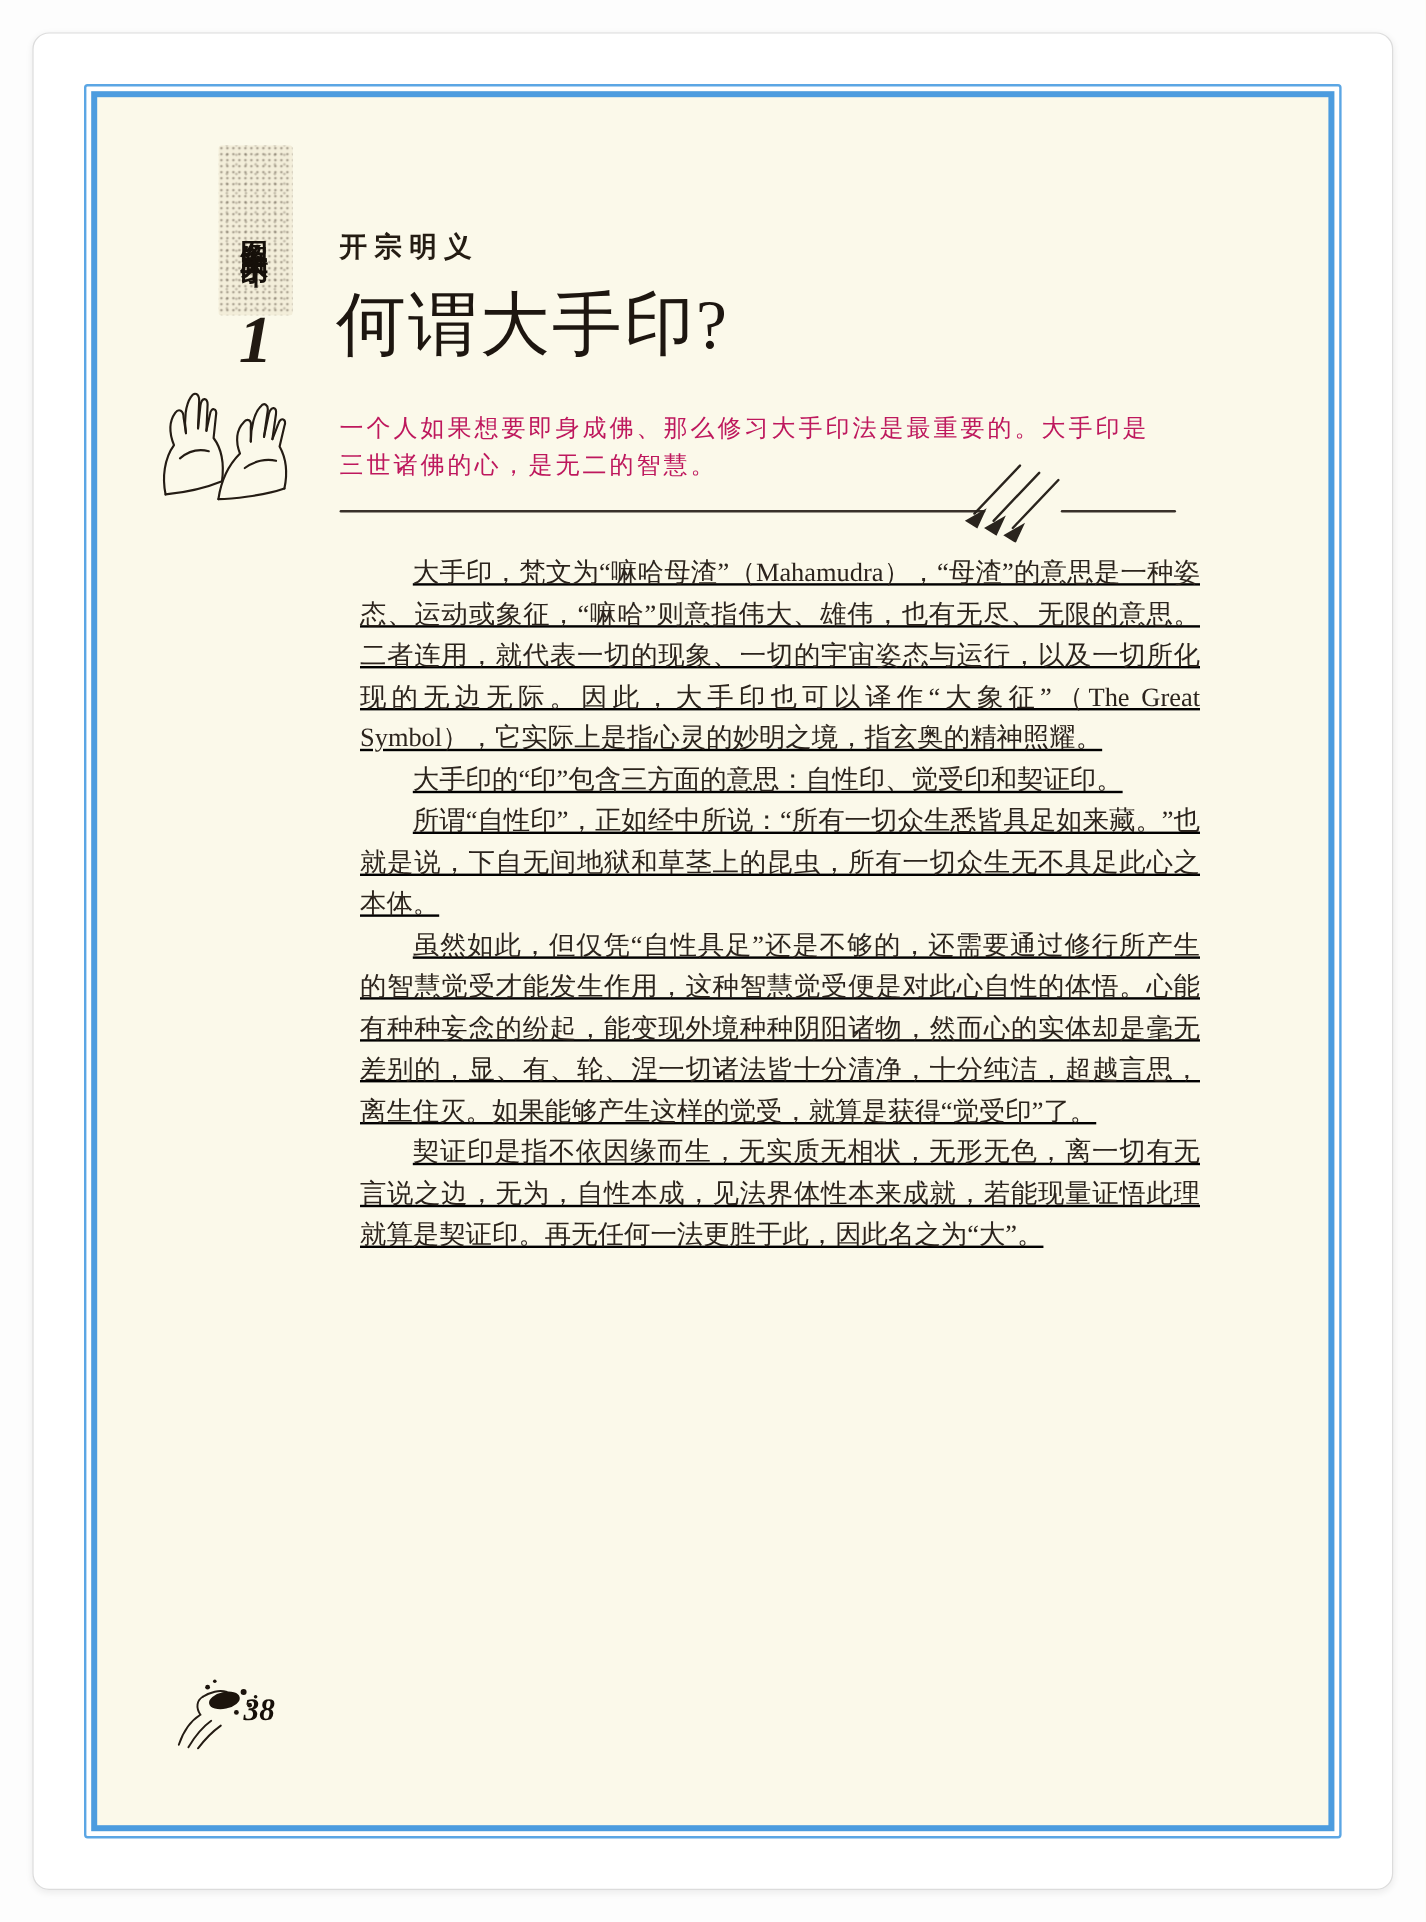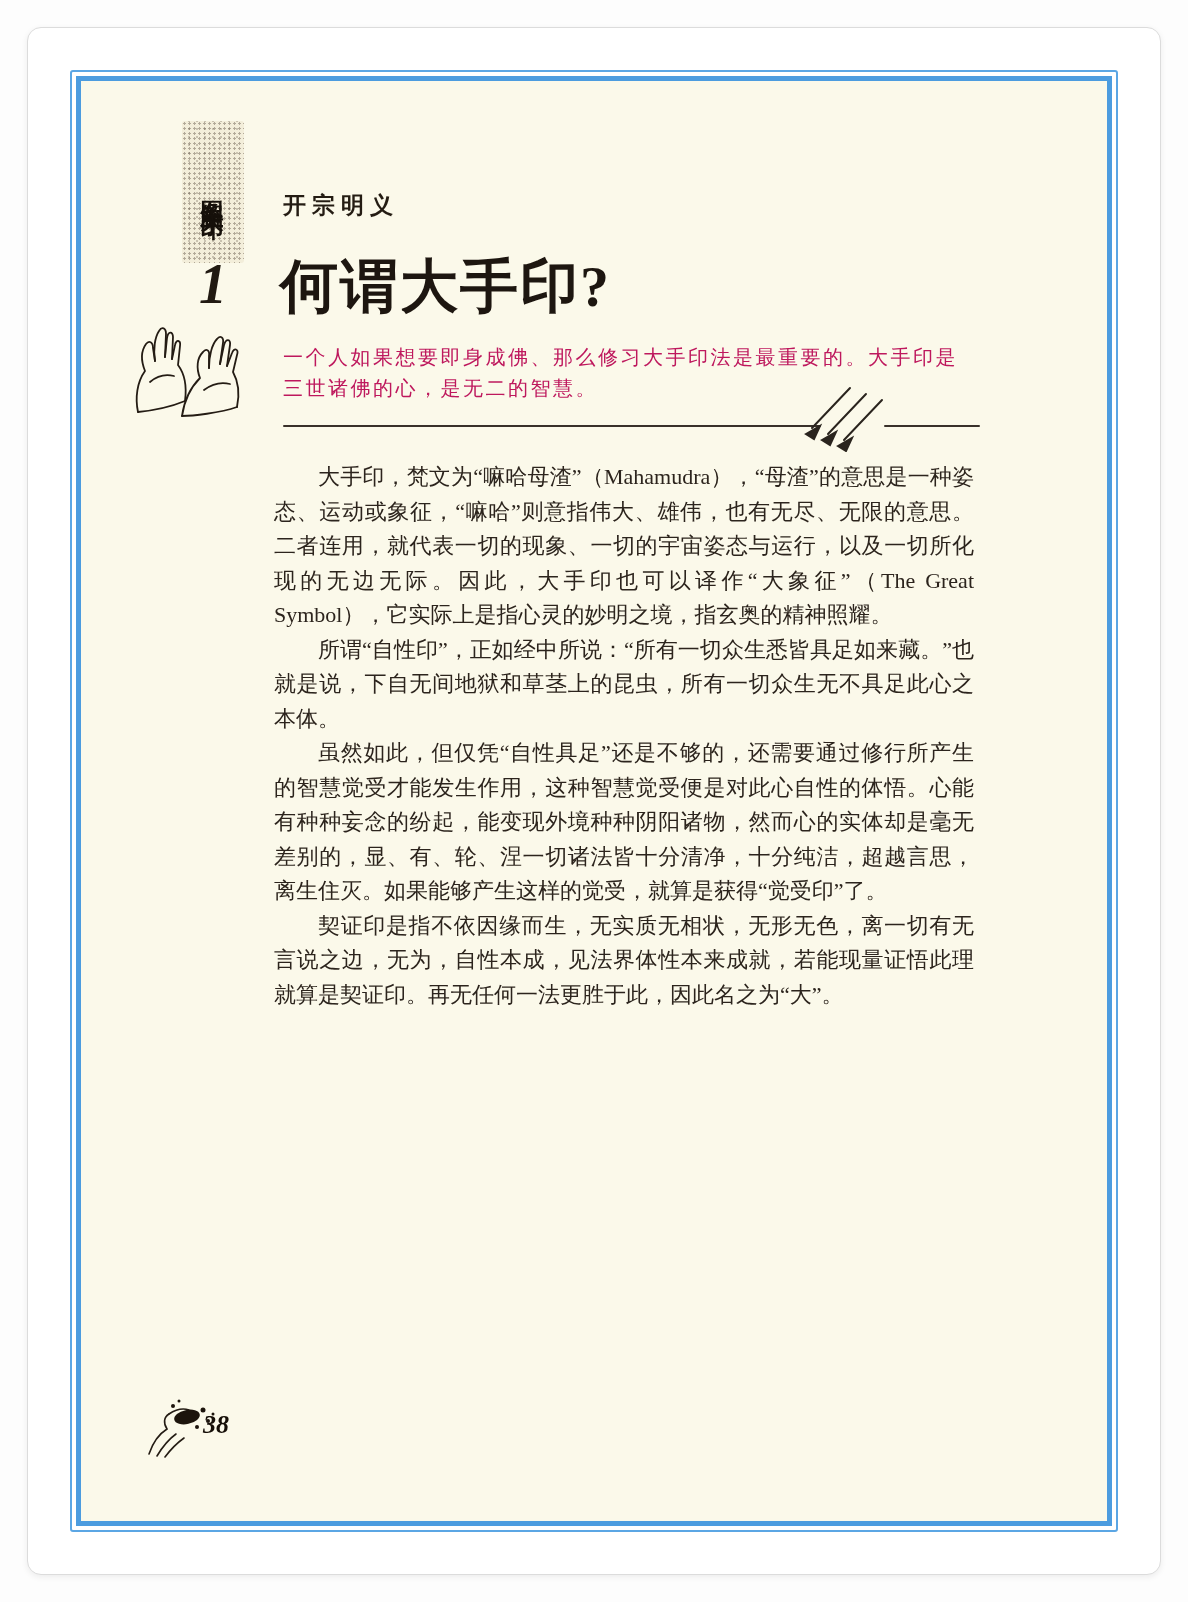--- a/index.html
+++ b/index.html
@@ -45,36 +45,35 @@
   }
   .mudra-hands{position:absolute;left:130px;top:312px;}
   
   .kicker{
     position:absolute;left:283px;top:190px;
     font-family:"Liberation Sans","DejaVu Sans",sans-serif;
     font-size:23px;font-weight:900;letter-spacing:6px;color:#241c13;
   }
   .title{
     position:absolute;left:280px;top:232px;
-    font-size:58px;font-weight:700;letter-spacing:2px;color:#1d1610;
+    font-size:58px;font-weight:400;letter-spacing:2px;color:#1d1610;
     font-family:"Liberation Serif","DejaVu Serif",serif;
-    margin-top:16px;
   }
   
   .lede{
     position:absolute;left:283px;top:342px;width:692px;
     font-size:20px;line-height:31px;letter-spacing:2.5px;color:#be185d;
   }
   
   .divider-seg{position:absolute;top:425px;height:2px;background:#39312a;border-radius:1px;}
   .divider-left{left:283px;width:538px;}
   .divider-right{left:884px;width:96px;}
   .hatch{position:absolute;left:792px;top:386px;}
   
-  .body-text{position:absolute;left:274px;top:460px;width:700px;}
+  .body-text{position:absolute;left:300px;top:460px;width:700px;text-decoration:underline;}
   .body-text p{
     margin:0;text-indent:2em;text-align:justify;
     font-size:22px;line-height:34.5px;color:#2c241d;
   }
   
   .footer-hand{position:absolute;left:143px;top:1396px;}
   .page-number{
     position:absolute;left:203px;top:1410px;
     font-size:26px;font-weight:bold;font-style:italic;color:#160f08;
   }
@@ -123,20 +122,21 @@
       <polygon points="14,48 28,40 22,53"></polygon>
     <line x1="74" y1="8" x2="36" y2="48"></line>
       <polygon points="30,54 44,46 38,59"></polygon>
     <line x1="90" y1="14" x2="52" y2="54"></line>
       <polygon points="46,60 60,52 54,65"></polygon>
   </g>
 </svg>
 
 <div class="body-text">
   <p>大手印，梵文为“嘛哈母渣”（Mahamudra），“母渣”的意思是一种姿态、运动或象征，“嘛哈”则意指伟大、雄伟，也有无尽、无限的意思。二者连用，就代表一切的现象、一切的宇宙姿态与运行，以及一切所化现的无边无际。因此，大手印也可以译作“大象征”（The Great Symbol），它实际上是指心灵的妙明之境，指玄奥的精神照耀。</p>
+  <p>大手印的“印”包含三方面的意思：自性印、觉受印和契证印。</p>
   <p>所谓“自性印”，正如经中所说：“所有一切众生悉皆具足如来藏。”也就是说，下自无间地狱和草茎上的昆虫，所有一切众生无不具足此心之本体。</p>
   <p>虽然如此，但仅凭“自性具足”还是不够的，还需要通过修行所产生的智慧觉受才能发生作用，这种智慧觉受便是对此心自性的体悟。心能有种种妄念的纷起，能变现外境种种阴阳诸物，然而心的实体却是毫无差别的，显、有、轮、涅一切诸法皆十分清净，十分纯洁，超越言思，离生住灭。如果能够产生这样的觉受，就算是获得“觉受印”了。</p>
   <p>契证印是指不依因缘而生，无实质无相状，无形无色，离一切有无言说之边，无为，自性本成，见法界体性本来成就，若能现量证悟此理就算是契证印。再无任何一法更胜于此，因此名之为“大”。</p>
 </div>
 
 <svg class="footer-hand" width="92" height="62" viewBox="0 0 92 62">
   <g fill="none" stroke="#241c14" stroke-width="1.6" stroke-linecap="round">
     <path d="M6,58 C10,46 16,38 24,33 C20,27 21,21 26,18"></path>
     <path d="M14,60 C20,50 26,43 33,38"></path>
     <path d="M22,61 C28,53 34,47 41,42"></path>

